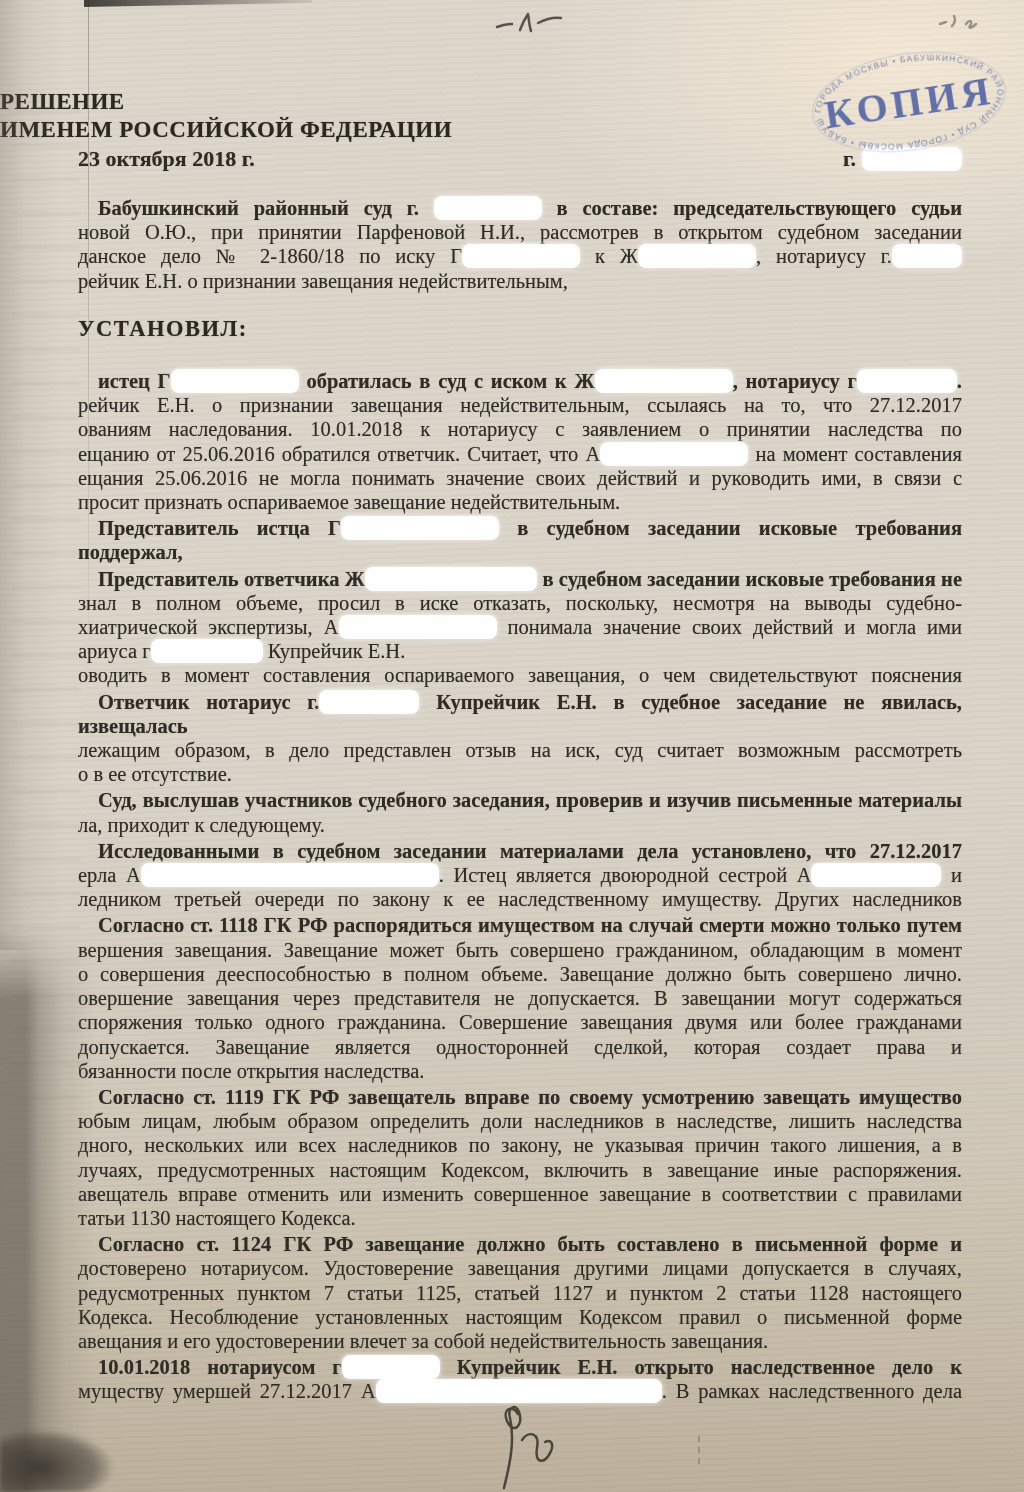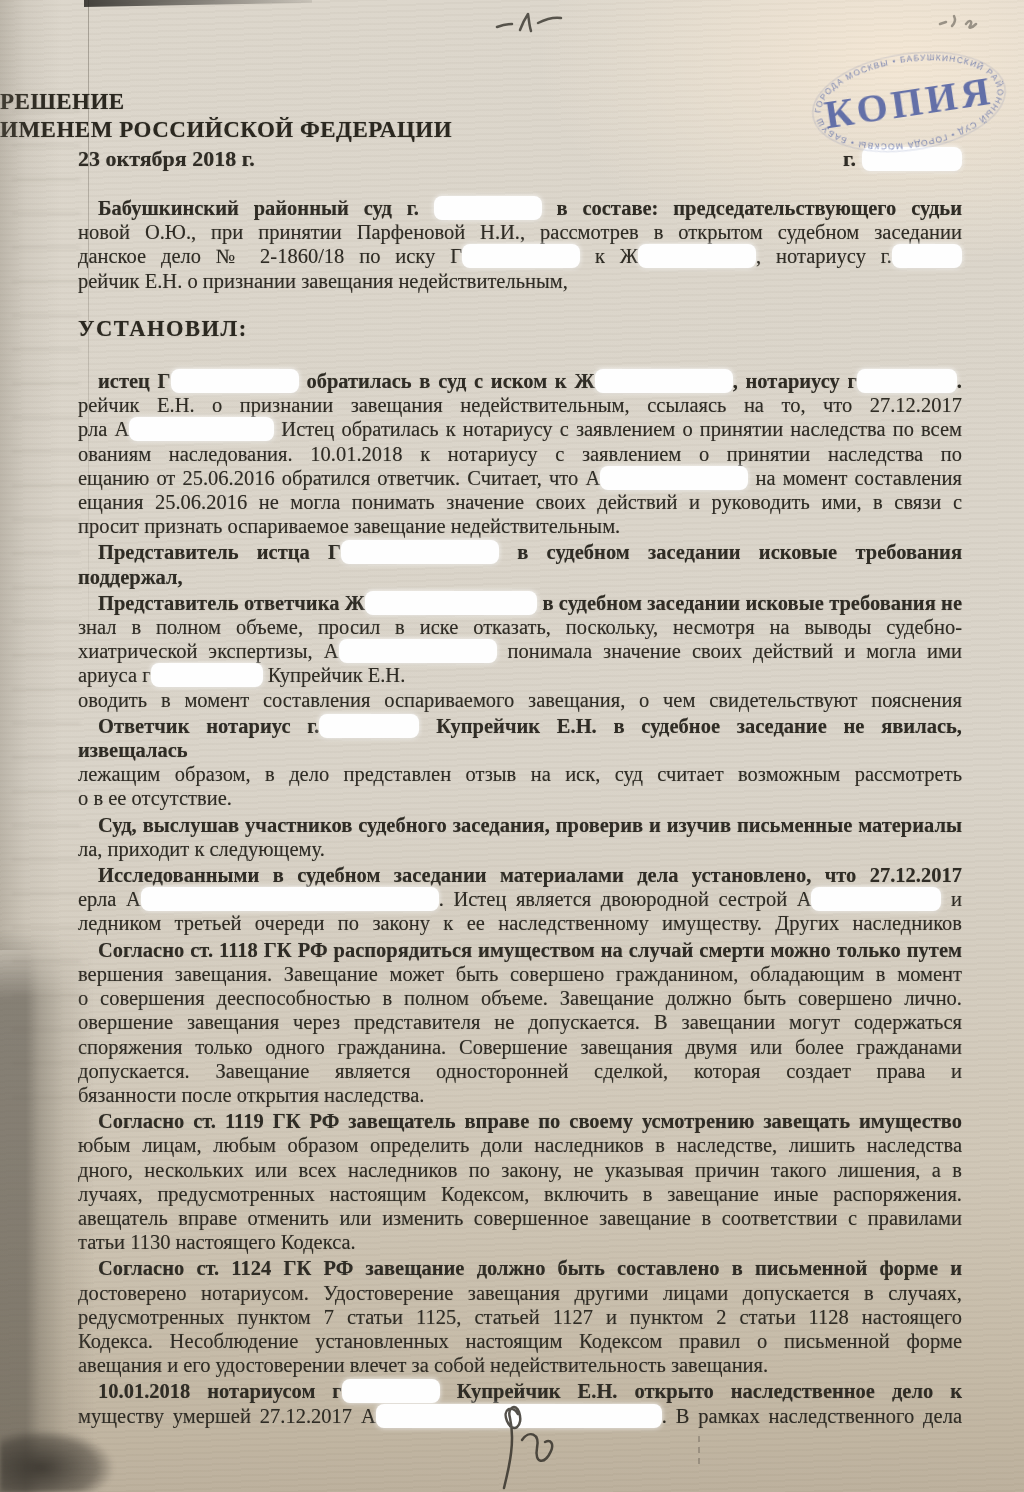--- a/index.html
+++ b/index.html
@@ -112,21 +112,20 @@
       <div class="para">
         <div class="line indent">Бабушкинский районный суд г. <span class="redact" style="width: 108px;"></span> в составе: председательствующего судьи</div>
         <div class="line">новой О.Ю., при принятии Парфеновой Н.И., рассмотрев в открытом судебном заседании</div>
         <div class="line">данское дело № 2-1860/18 по иску Г<span class="redact" style="width: 118px;"></span> к Ж<span class="redact" style="width: 118px;"></span>, нотариусу г.<span class="redact" style="width: 70px;"></span></div>
         <div class="line end">рейчик Е.Н. о признании завещания недействительным,</div>
       </div>
       <div class="doc-heading">УСТАНОВИЛ:</div>
       <div class="para">
         <div class="line indent">истец Г<span class="redact" style="width: 128px;"></span> обратилась в суд с иском к Ж<span class="redact" style="width: 138px;"></span>, нотариусу г<span class="redact" style="width: 100px;"></span>.</div>
         <div class="line">рейчик Е.Н. о признании завещания недействительным, ссылаясь на то, что 27.12.2017</div>
-        <div class="line">рла А<span class="redact" style="width: 145px;"></span> Истец обратилась к нотариусу с заявлением о принятии наследства по всем</div>
         <div class="line">ованиям наследования. 10.01.2018 к нотариусу с заявлением о принятии наследства по</div>
         <div class="line">ещанию от 25.06.2016 обратился ответчик. Считает, что А<span class="redact" style="width: 148px;"></span> на момент составления</div>
         <div class="line">ещания 25.06.2016 не могла понимать значение своих действий и руководить ими, в связи с</div>
         <div class="line end">просит признать оспариваемое завещание недействительным.</div>
       </div>
       <div class="para">
         <div class="line indent">Представитель истца Г<span class="redact" style="width: 158px;"></span> в судебном заседании исковые требования поддержал,</div>
       </div>
       <div class="para">
         <div class="line indent">Представитель ответчика Ж<span class="redact" style="width: 172px;"></span> в судебном заседании исковые требования не</div>

